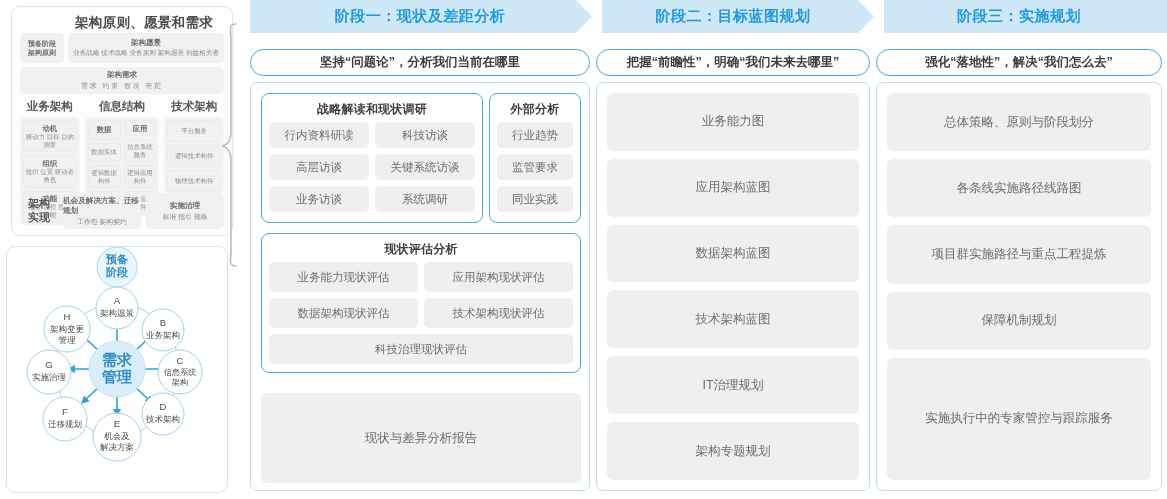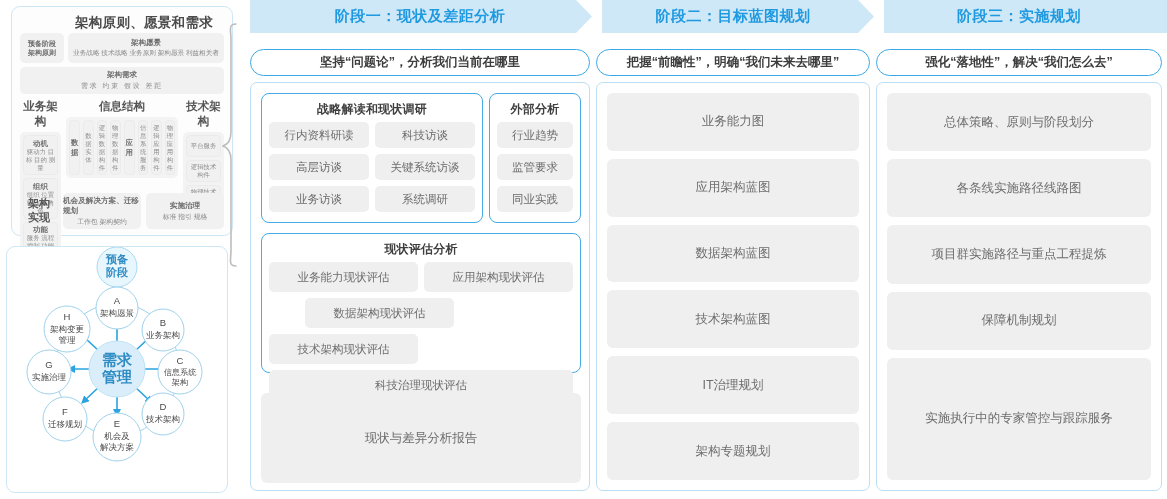--- a/index.html
+++ b/index.html
@@ -41,21 +41,21 @@
 
   .tg-sec2 { position: absolute; left: 8px; top: 92px; right: 8px; display: flex; gap: 5px; }
   .pillar { flex: 1; display: flex; flex-direction: column; }
   .pillar.wide { flex: 1.25; }
   .pillar-title { text-align: center; font-size: 11.5px; font-weight: bold; color: #555; margin-bottom: 3px; }
   .pillar-body { background: #f3f3f3; border-radius: 5px; padding: 3px; display: flex; gap: 3px; flex-direction: column; }
   .pillar-body.cols { flex-direction: row; }
   .sbox { background: #f1f1f1; border-radius: 4px; color: #8d8d8d; text-align: center;
           font-size: 6.4px; line-height: 1.25; padding: 2.5px 1px; border: 1px solid #ebebeb; }
   .sbox b { display: block; font-size: 7.4px; color: #707070; }
-  .subcol { flex: 1; display: flex; flex-direction: row; gap: 3px; }
+  .subcol { flex: 1; display: flex; flex-direction: column; gap: 3px; }
   .subcol .sbox { flex: 1; display: flex; align-items: center; justify-content: center; }
 
   .tg-sec3 { position: absolute; left: 8px; top: 186px; right: 8px; display: flex; gap: 5px; align-items: stretch; }
   .tg-impl-lbl { width: 38px; font-size: 11px; font-weight: bold; color: #585858;
                  display: flex; align-items: center; justify-content: center; text-align: center; line-height: 1.25; }
   .tg-impl-box { flex: 1; height: 36px; font-size: 6.8px; line-height: 1.4; }
   .tg-impl-box .hd { font-size: 7.6px; }
 
   .cycle-card {
     position: absolute; left: 0; top: 240px; width: 222px; height: 247px;
@@ -329,21 +329,21 @@
         <div class="chip full">监管要求</div>
         <div class="chip full">同业实践</div>
       </div>
     </div>
 
     <div class="inner-card" style="left:10px; top:150px; width:320px; height:140px;">
       <div class="inner-title">现状评估分析</div>
       <div class="chip-grid">
         <div class="chip half" style="height:30px;">业务能力现状评估</div>
         <div class="chip half" style="height:30px;">应用架构现状评估</div>
-        <div class="chip half" style="height:30px;margin-left:36px;">数据架构现状评估</div>
+        <div class="chip half" style="height:30px;">数据架构现状评估</div>
         <div class="chip half" style="height:30px;">技术架构现状评估</div>
         <div class="chip full" style="height:30px;">科技治理现状评估</div>
       </div>
     </div>
 
     <div class="report-box" style="left:10px; top:310px; width:320px; height:90px;">现状与差异分析报告</div>
   </div>
 
   <div class="panel" style="left:596px; width:274px;">
     <div class="stack">

